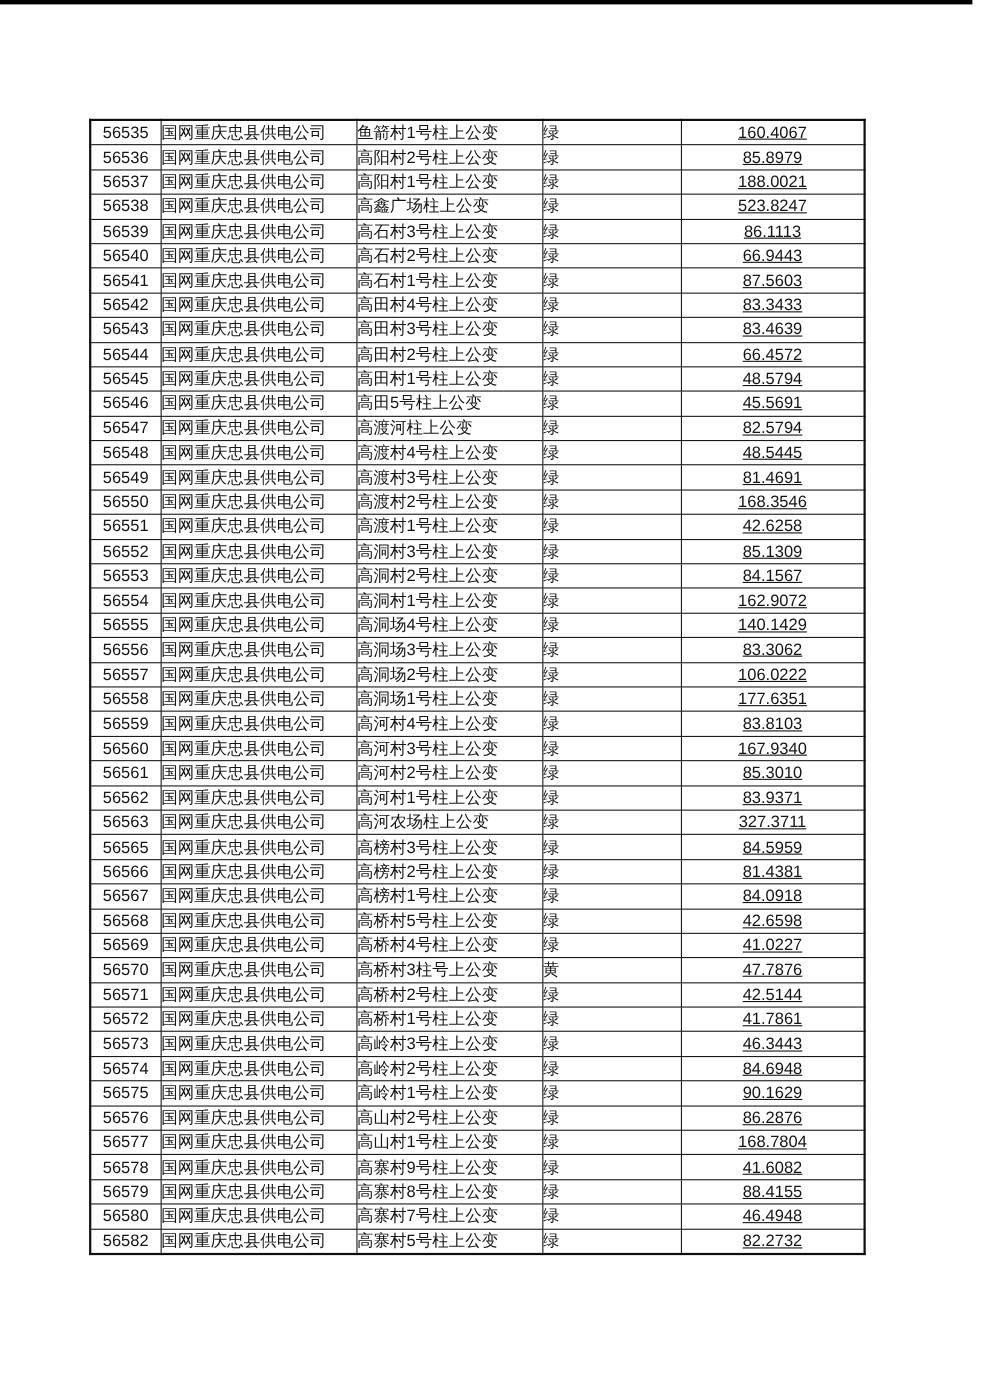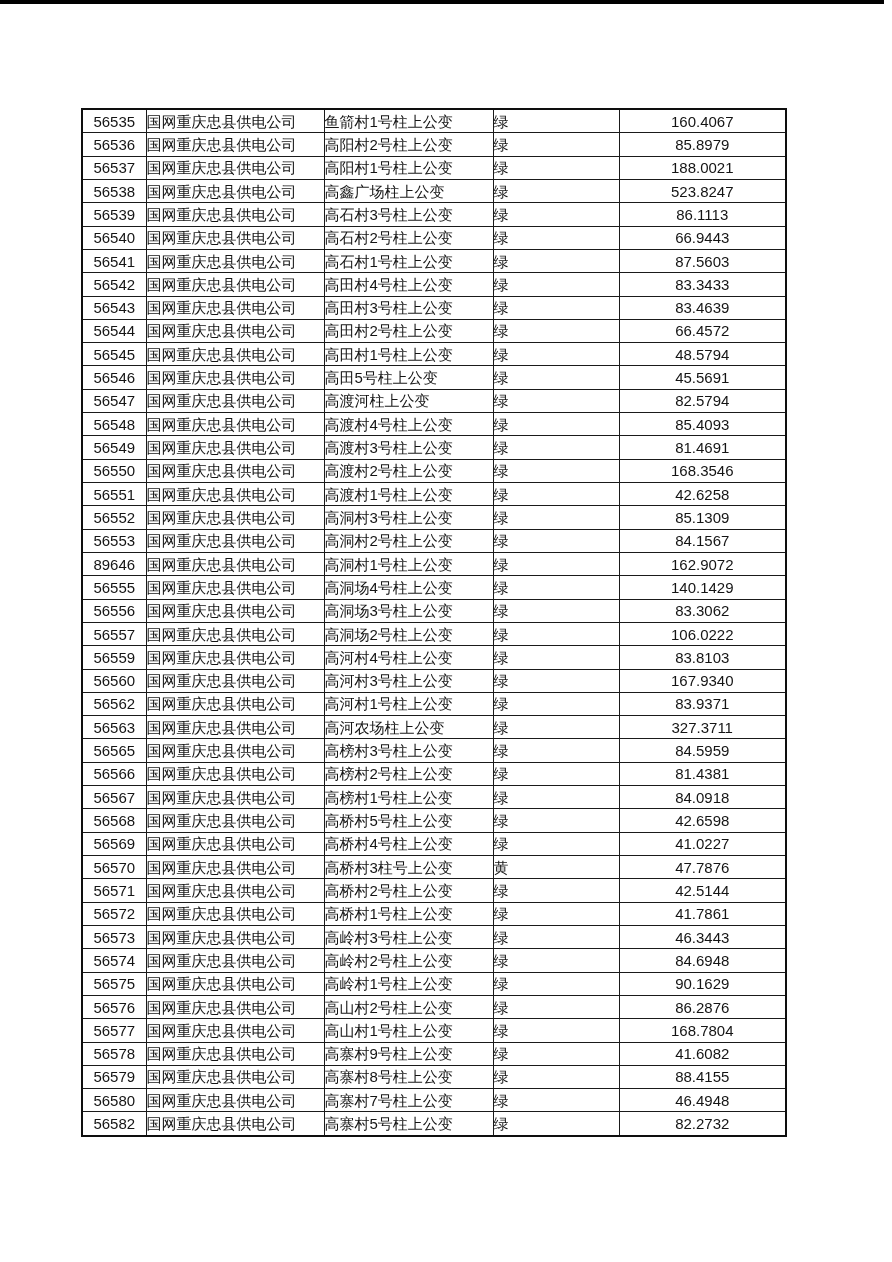--- a/index.html
+++ b/index.html
@@ -40,21 +40,21 @@
     border: 1.6px solid #1a1a1a;
     height: 21.4px;
     padding: 0;
     overflow: hidden;
     white-space: nowrap;
     vertical-align: middle;
     color: #141414;
   }
   td.cell-id    { text-align: center; }
   td.cell-left  { text-align: left; padding-left: 5px; }
-  td.cell-value { text-align: center; }
+  td.cell-value { text-align: center; text-decoration: underline; }
 </style>
 </head>
 <body>
 
 <div class="page">
   <div class="top-scan-bar"></div>
 
   <table class="data-table">
     <colgroup>
       <col style="width:64px">
@@ -153,21 +153,21 @@
     <td class="cell-left">国网重庆忠县供电公司</td>
     <td class="cell-left">高渡河柱上公变</td>
     <td class="cell-left">绿</td>
     <td class="cell-value">82.5794</td>
   </tr>
         <tr>
     <td class="cell-id">56548</td>
     <td class="cell-left">国网重庆忠县供电公司</td>
     <td class="cell-left">高渡村4号柱上公变</td>
     <td class="cell-left">绿</td>
-    <td class="cell-value">85.4093</td>
+    <td class="cell-value">48.5445</td>
   </tr>
         <tr>
     <td class="cell-id">56549</td>
     <td class="cell-left">国网重庆忠县供电公司</td>
     <td class="cell-left">高渡村3号柱上公变</td>
     <td class="cell-left">绿</td>
     <td class="cell-value">81.4691</td>
   </tr>
         <tr>
     <td class="cell-id">56550</td>
@@ -191,21 +191,21 @@
     <td class="cell-value">85.1309</td>
   </tr>
         <tr>
     <td class="cell-id">56553</td>
     <td class="cell-left">国网重庆忠县供电公司</td>
     <td class="cell-left">高洞村2号柱上公变</td>
     <td class="cell-left">绿</td>
     <td class="cell-value">84.1567</td>
   </tr>
         <tr>
-    <td class="cell-id">89646</td>
+    <td class="cell-id">56554</td>
     <td class="cell-left">国网重庆忠县供电公司</td>
     <td class="cell-left">高洞村1号柱上公变</td>
     <td class="cell-left">绿</td>
     <td class="cell-value">162.9072</td>
   </tr>
         <tr>
     <td class="cell-id">56555</td>
     <td class="cell-left">国网重庆忠县供电公司</td>
     <td class="cell-left">高洞场4号柱上公变</td>
     <td class="cell-left">绿</td>
@@ -219,32 +219,46 @@
     <td class="cell-value">83.3062</td>
   </tr>
         <tr>
     <td class="cell-id">56557</td>
     <td class="cell-left">国网重庆忠县供电公司</td>
     <td class="cell-left">高洞场2号柱上公变</td>
     <td class="cell-left">绿</td>
     <td class="cell-value">106.0222</td>
   </tr>
         <tr>
+    <td class="cell-id">56558</td>
+    <td class="cell-left">国网重庆忠县供电公司</td>
+    <td class="cell-left">高洞场1号柱上公变</td>
+    <td class="cell-left">绿</td>
+    <td class="cell-value">177.6351</td>
+  </tr>
+        <tr>
     <td class="cell-id">56559</td>
     <td class="cell-left">国网重庆忠县供电公司</td>
     <td class="cell-left">高河村4号柱上公变</td>
     <td class="cell-left">绿</td>
     <td class="cell-value">83.8103</td>
   </tr>
         <tr>
     <td class="cell-id">56560</td>
     <td class="cell-left">国网重庆忠县供电公司</td>
     <td class="cell-left">高河村3号柱上公变</td>
     <td class="cell-left">绿</td>
     <td class="cell-value">167.9340</td>
+  </tr>
+        <tr>
+    <td class="cell-id">56561</td>
+    <td class="cell-left">国网重庆忠县供电公司</td>
+    <td class="cell-left">高河村2号柱上公变</td>
+    <td class="cell-left">绿</td>
+    <td class="cell-value">85.3010</td>
   </tr>
         <tr>
     <td class="cell-id">56562</td>
     <td class="cell-left">国网重庆忠县供电公司</td>
     <td class="cell-left">高河村1号柱上公变</td>
     <td class="cell-left">绿</td>
     <td class="cell-value">83.9371</td>
   </tr>
         <tr>
     <td class="cell-id">56563</td>

